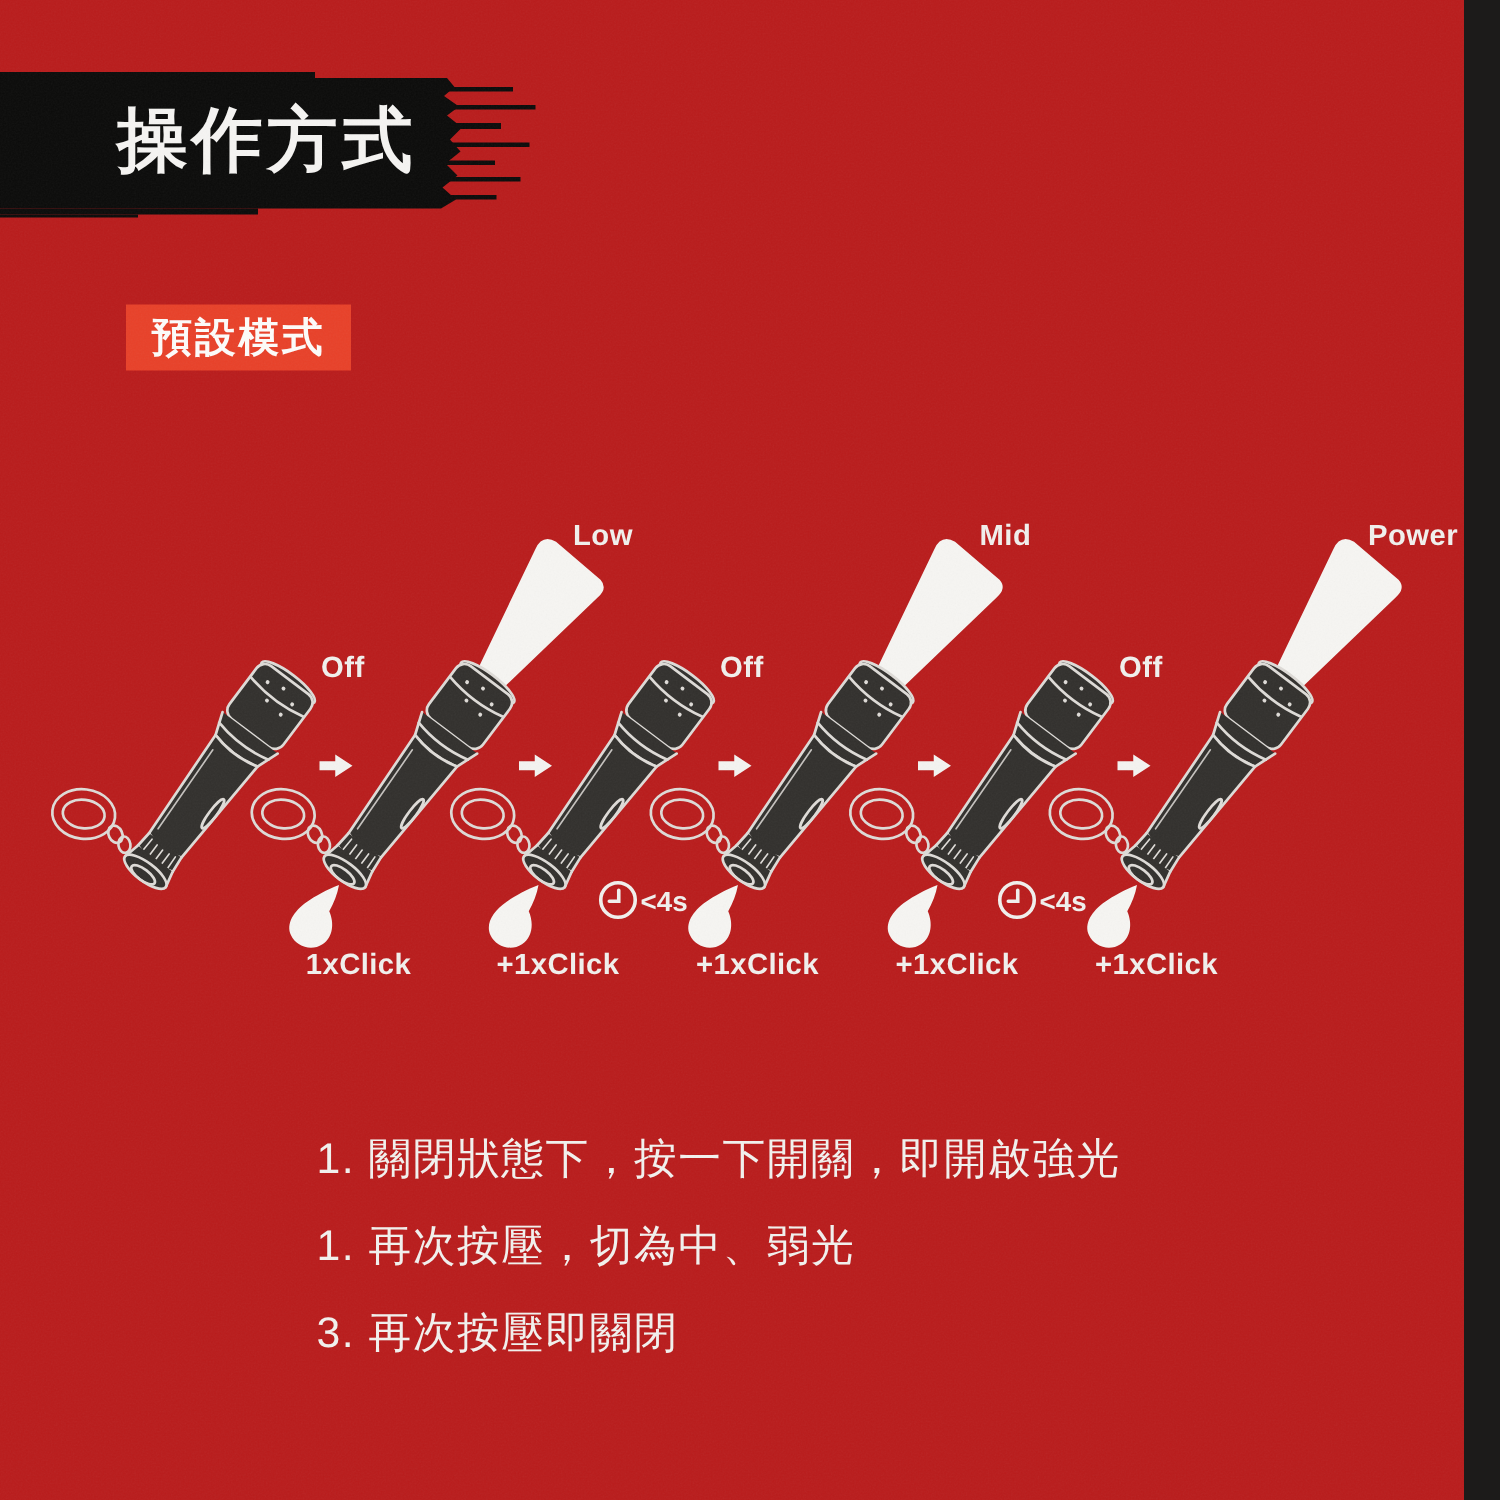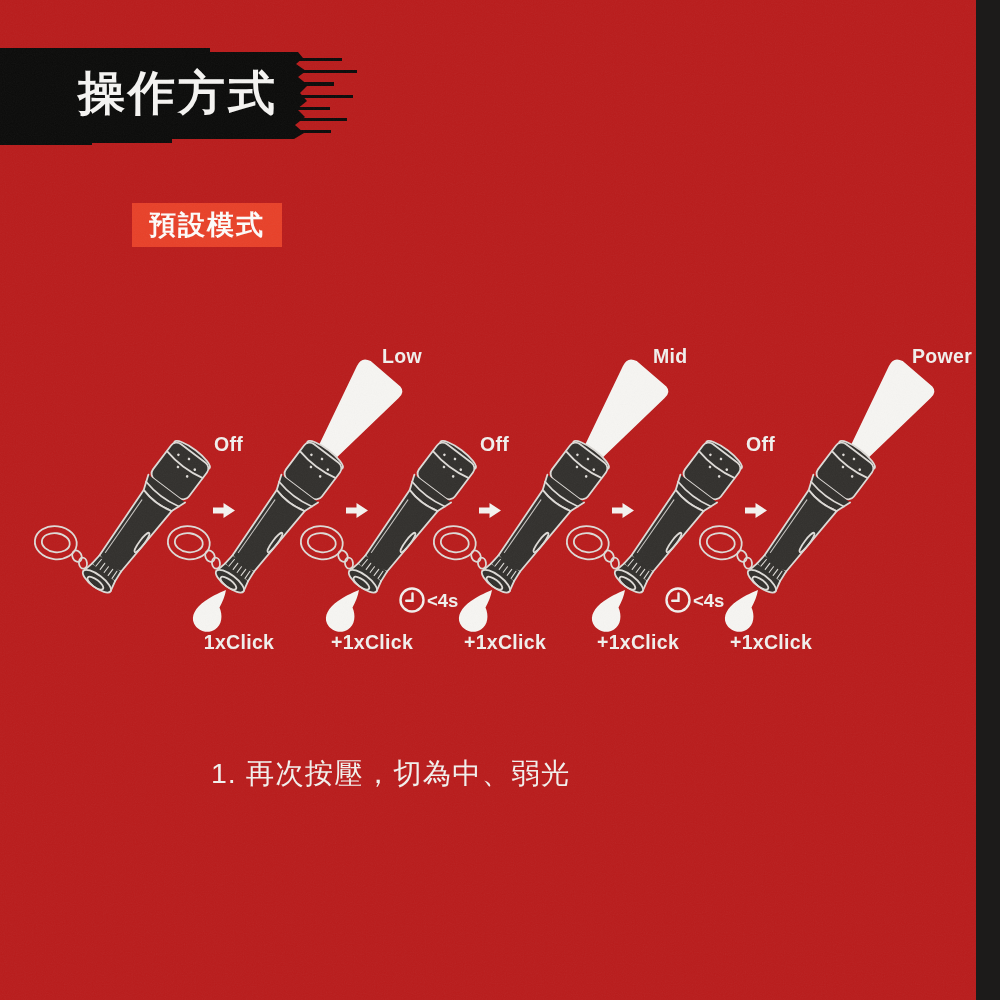--- a/index.html
+++ b/index.html
@@ -11,21 +11,21 @@
   
   .brush-svg{position:absolute;left:0;top:0;width:420px;height:170px;}
   .page-title{
     position:absolute;left:78px;top:62px;margin:0;
     font-size:47px;font-weight:900;letter-spacing:3px;color:#f5f4f2;
     font-family:"Liberation Sans","DejaVu Sans",sans-serif;
   }
   .mode-badge{
     position:absolute;left:84px;top:203px;width:150px;height:44px;
     background:#e84129;color:#fdfcfa;font-size:27px;font-weight:700;
-    text-align:center;line-height:45px;letter-spacing:2px;margin-left:48px;
+    text-align:center;line-height:45px;letter-spacing:2px;
   }
   
   .diagram{position:absolute;left:0;top:0;width:1000px;height:1000px;}
   .lbl{font-family:"Liberation Sans","DejaVu Sans",sans-serif;
        font-size:19.5px;font-weight:600;fill:#f1f0ed;letter-spacing:.3px;}
   .timer-lbl{font-family:"Liberation Sans","DejaVu Sans",sans-serif;
        font-size:18.5px;font-weight:700;fill:#f1f0ed;}
   
   .instructions{position:absolute;left:211px;top:744px;color:#f2f1ee;}
   .instructions .line{
@@ -159,21 +159,23 @@
     <text class="lbl" x="912" y="363">Power</text>
 
     <text class="lbl" x="239" y="649" text-anchor="middle">1xClick</text>
     <text class="lbl" x="372" y="649" text-anchor="middle">+1xClick</text>
     <text class="lbl" x="505" y="649" text-anchor="middle">+1xClick</text>
     <text class="lbl" x="638" y="649" text-anchor="middle">+1xClick</text>
     <text class="lbl" x="771" y="649" text-anchor="middle">+1xClick</text>
   </svg>
 
   <div class="instructions">
+    <div class="line">1. 關閉狀態下，按一下開關，即開啟強光</div>
     <div class="line">1. 再次按壓，切為中、弱光</div>
+    <div class="line">3. 再次按壓即關閉</div>
   </div>
 
   <svg class="noise" width="1000" height="1000">
     <filter id="grain">
       <feTurbulence type="fractalNoise" baseFrequency="0.9" numOctaves="2" stitchTiles="stitch"></feTurbulence>
       <feColorMatrix type="saturate" values="0"></feColorMatrix>
     </filter>
     <rect width="1000" height="1000" filter="url(#grain)"></rect>
   </svg>
 

